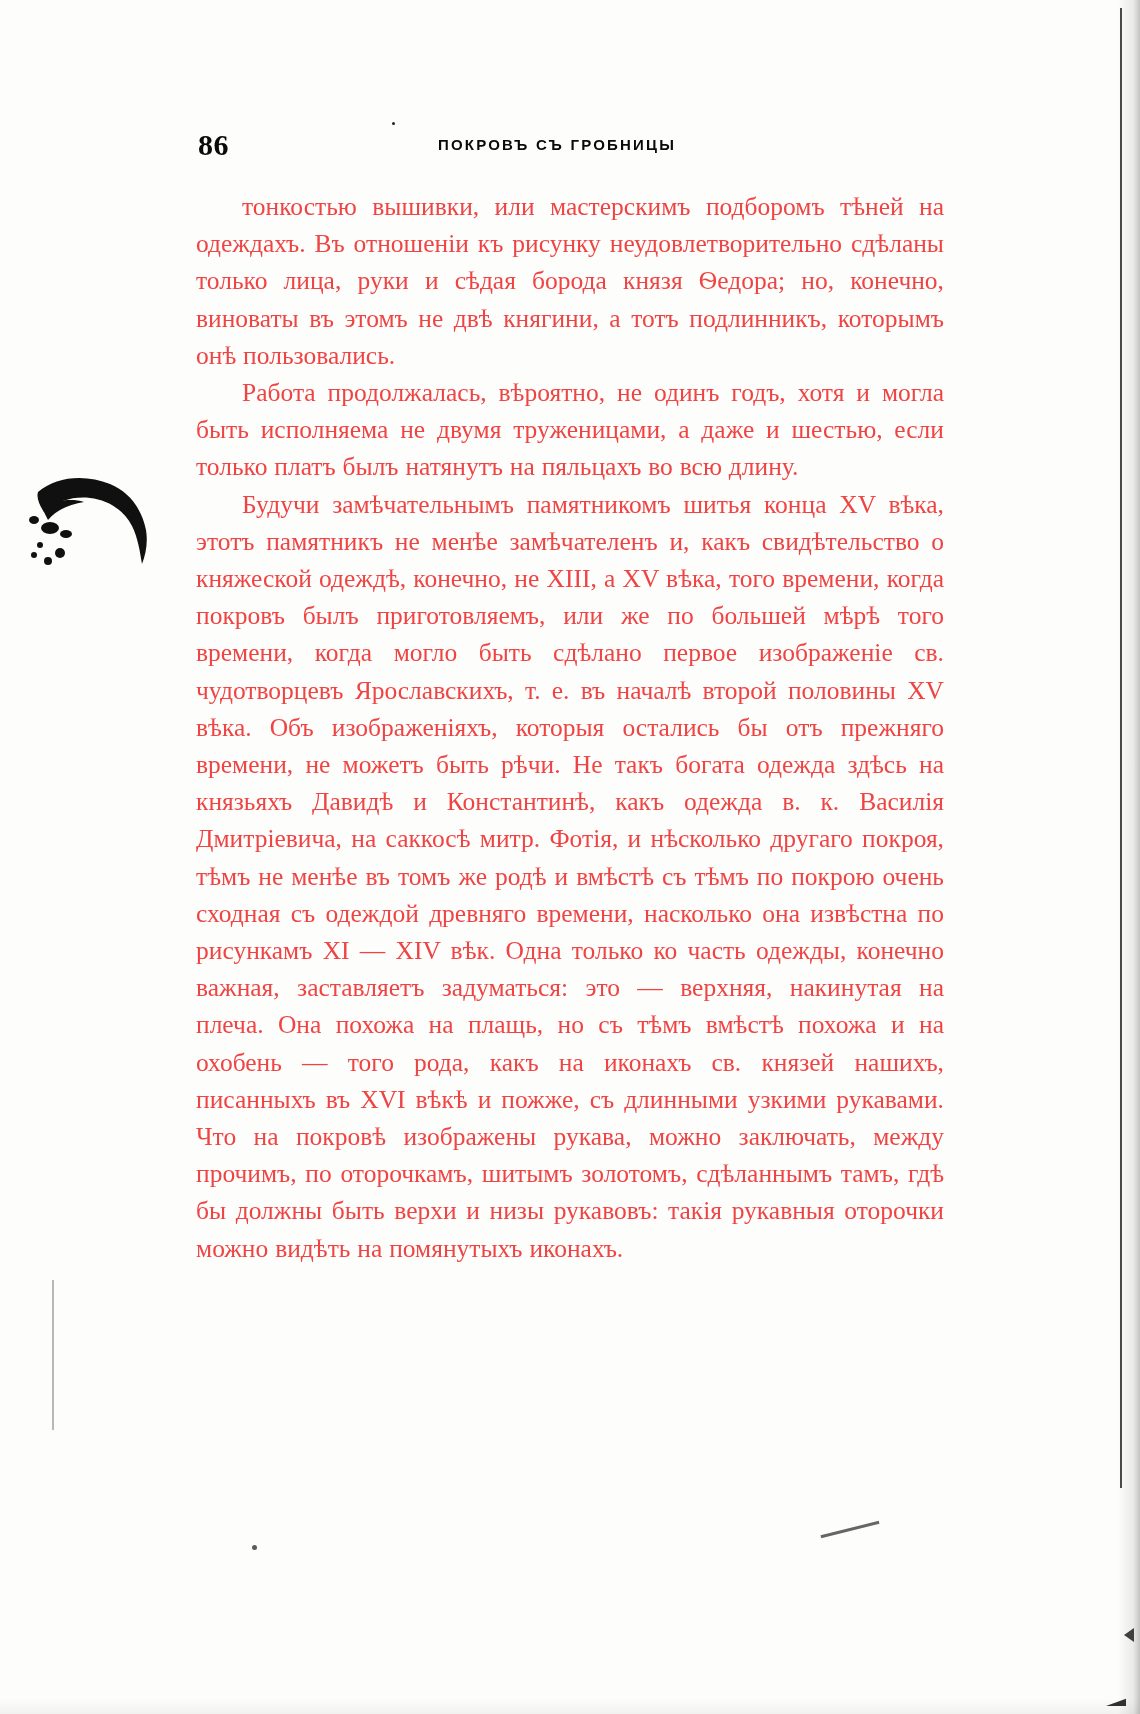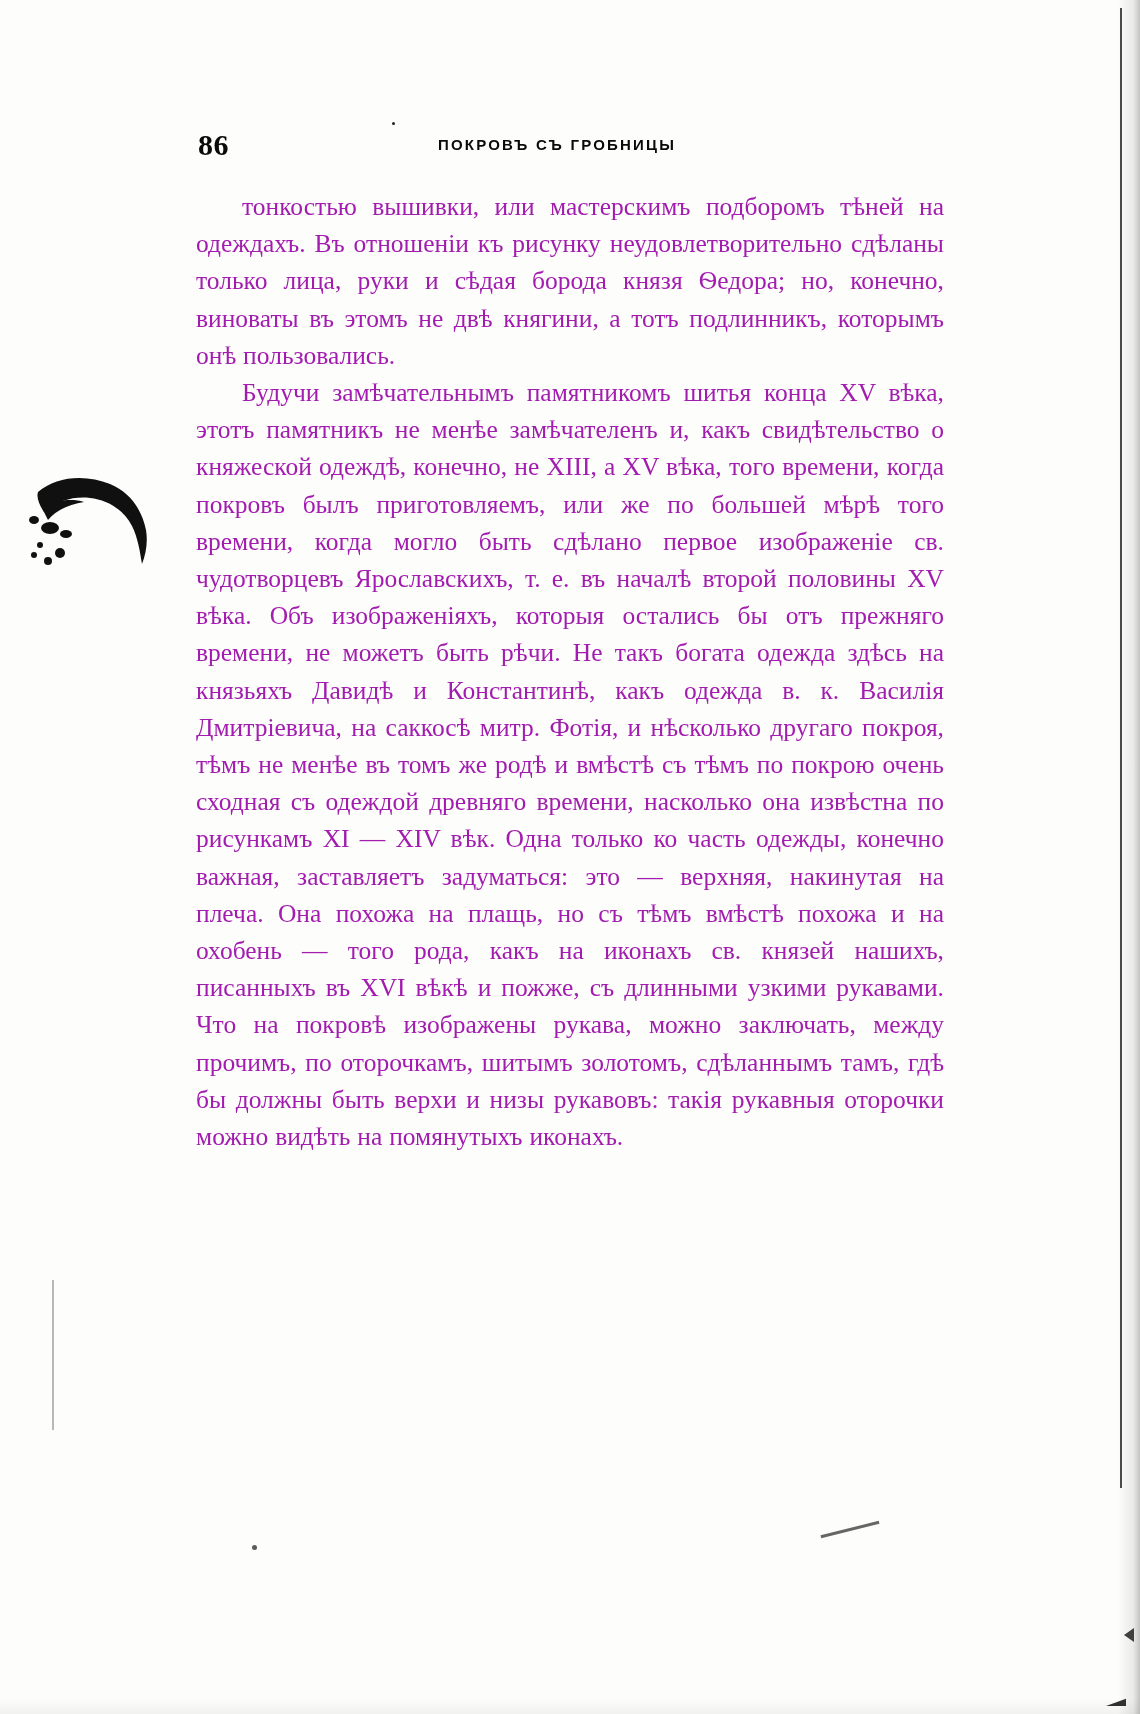--- a/index.html
+++ b/index.html
@@ -101,21 +101,21 @@
     position: absolute;
     top: 188px;
     left: 196px;
     width: 748px;
     font-size: 25.5px;
     line-height: 37.2px;
     text-align: justify;
     text-justify: inter-word;
     word-spacing: 0.5px;
     font-family: "Liberation Serif", serif;
-    color: #a21caf;
+    color: #ef4444;
   }
   .body-text p {
     margin: 0;
     text-indent: 46px;
   }
 
   
   .ink-blot {
     position: absolute;
     left: 26px;
@@ -195,20 +195,21 @@
       <path d="M16 40 C28 32, 46 30, 58 34 C44 36, 30 42, 22 52 Z" fill="#101010"></path>
       <ellipse cx="24" cy="60" rx="9" ry="6" fill="#101010"></ellipse>
       <ellipse cx="40" cy="66" rx="6" ry="4" fill="#101010"></ellipse>
       <ellipse cx="8" cy="52" rx="5" ry="4" fill="#101010"></ellipse>
     </svg>
     <div class="blot-tail"></div>
   </div>
 
   <main class="body-text">
     <p>тонкостью вышивки, или мастерскимъ подборомъ тѣней на одеждахъ. Въ отношенiи къ рисунку неудовлетворительно сдѣланы только лица, руки и сѣдая борода князя Ѳедора; но, конечно, виноваты въ этомъ не двѣ княгини, а тотъ подлинникъ, которымъ онѣ пользовались.</p>
+    <p>Работа продолжалась, вѣроятно, не одинъ годъ, хотя и могла быть исполняема не двумя труженицами, а даже и шестью, если только платъ былъ натянутъ на пяльцахъ во всю длину.</p>
     <p>Будучи замѣчательнымъ памятникомъ шитья конца XV вѣка, этотъ памятникъ не менѣе замѣчателенъ и, какъ свидѣтельство о княжеской одеждѣ, конечно, не XIII, а XV вѣка, того времени, когда покровъ былъ приготовляемъ, или же по большей мѣрѣ того времени, когда могло быть сдѣлано первое изображенiе св. чудотворцевъ Ярославскихъ, т. е. въ началѣ второй половины XV вѣка. Объ изображенiяхъ, которыя остались бы отъ прежняго времени, не можетъ быть рѣчи. Не такъ богата одежда здѣсь на князьяхъ Давидѣ и Константинѣ, какъ одежда в. к. Василiя Дмитрiевича, на саккосѣ митр. Фотiя, и нѣсколько другаго покроя, тѣмъ не менѣе въ томъ же родѣ и вмѣстѣ съ тѣмъ по покрою очень сходная съ одеждой древняго времени, насколько она извѣстна по рисункамъ XI — XIV вѣк. Одна только ко часть одежды, конечно важная, заставляетъ задуматься: это — верхняя, накинутая на плеча. Она похожа на плащь, но съ тѣмъ вмѣстѣ похожа и на охобень — того рода, какъ на иконахъ св. князей нашихъ, писанныхъ въ XVI вѣкѣ и пожже, съ длинными узкими рукавами. Что на покровѣ изображены рукава, можно заключать, между прочимъ, по оторочкамъ, шитымъ золотомъ, сдѣланнымъ тамъ, гдѣ бы должны быть верхи и низы рукавовъ: такiя рукавныя оторочки можно видѣть на помянутыхъ иконахъ.</p>
   </main>
 
   <div class="bottom-speck"></div>
   <div class="bottom-streak"></div>
   <div class="edge-nick"></div>
   <div class="corner-mark"></div>
 
   <div class="scan-edge-right"></div>
   <div class="scan-edge-bottom"></div>

